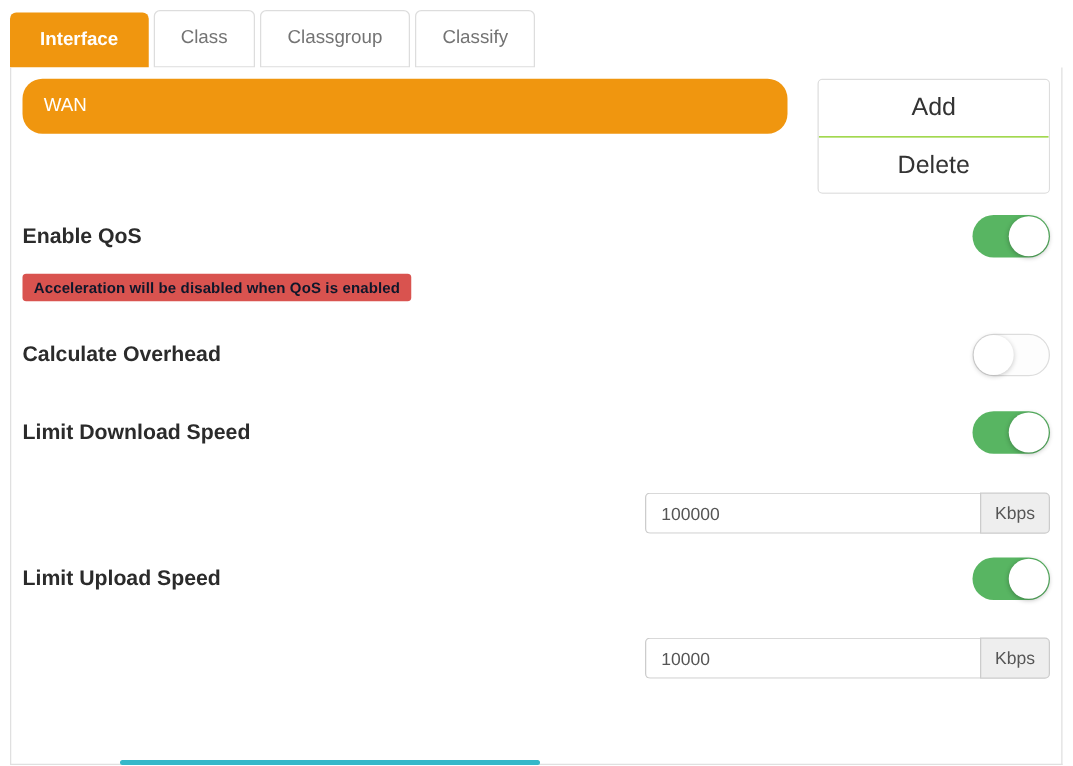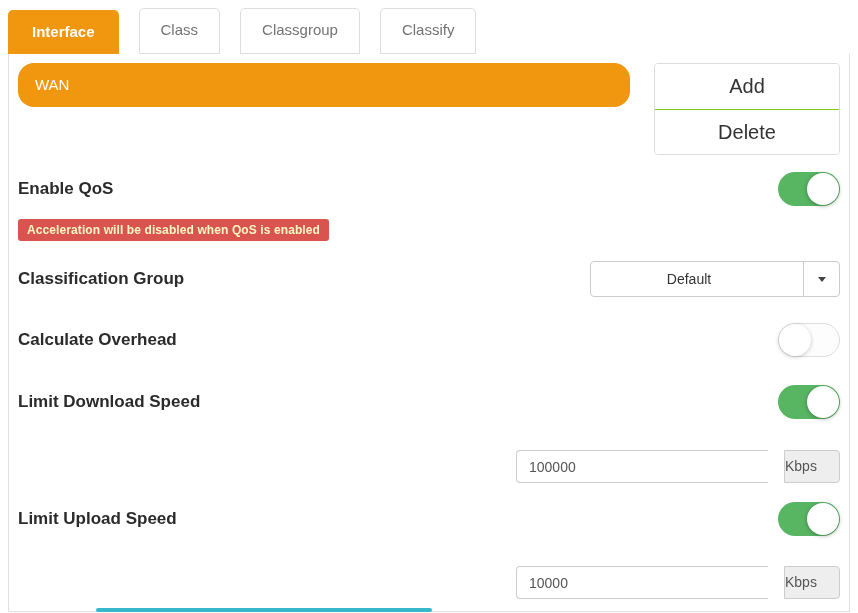--- a/index.html
+++ b/index.html
@@ -1,15 +1,15 @@
 <!DOCTYPE html>
 <html><head>
 <meta charset="utf-8">
 <style>
-  * { margin: 0; padding: 0; box-sizing: border-box; gap: 16px; }
+  * { margin: 0; padding: 0; box-sizing: border-box; }
   html, body { width: 858px; height: 613px; overflow: hidden; background: #fff;
     font-family: "Liberation Sans", sans-serif; color: #333; }
 
   
   .tabs { display: flex; align-items: flex-end; padding: 10px 0 0 8px; height: 54px; }
   .tab { padding: 0 21px; height: 46px; line-height: 41px; font-size: 15px;
     border-radius: 5px 5px 0 0; margin-right: 4px; cursor: pointer; background: #fff;
     color: #737373; border: 1px solid #ddd; }
   .tab.active { background: #f0960f; color: #fff; font-weight: bold; border: none;
     height: 44px; line-height: 44px; padding: 0 24px; }
@@ -31,21 +31,21 @@
 
   .row-enable   { margin-top: 17px; height: 34px; }
   .row-badge    { margin-top: 13px; }
   .row-class    { margin-top: 20px; height: 36px; }
   .row-overhead { margin-top: 26px; height: 34px; }
   .row-download { margin-top: 28px; height: 34px; }
   .row-input1   { margin-top: 31px; height: 33px; justify-content: flex-end; }
   .row-upload   { margin-top: 19px; height: 34px; }
   .row-input2   { margin-top: 30px; height: 33px; justify-content: flex-end; }
 
-  .badge { display: inline-block; background: #d9534f; color: #fef9c3; font-size: 12px;
+  .badge { display: inline-block; background: #d9534f; color: #0f172a; font-size: 12px;
     font-weight: bold; padding: 4px 9px; border-radius: 3px; letter-spacing: .1px; }
 
   
   .toggle { width: 62px; height: 34px; border-radius: 17px; position: relative; cursor: pointer; }
   .toggle.on { background: #58b562; }
   .toggle.off { background: #fdfdfd; border: 1px solid #ddd; }
   .knob { width: 32px; height: 32px; border-radius: 50%; background: #fff;
     position: absolute; top: 1px; box-shadow: 0 1px 4px rgba(0,0,0,.3); }
   .toggle.on .knob { right: 1px; }
   .toggle.off .knob { left: 0; top: 0; box-shadow: 0 1px 4px rgba(0,0,0,.22); }
@@ -58,21 +58,21 @@
     align-items: center; justify-content: center; }
   .caret { width: 0; height: 0; border-left: 4px solid transparent;
     border-right: 4px solid transparent; border-top: 5px solid #444; }
 
   
   .input-group { width: 324px; display: flex; height: 33px; }
   .input-group input { flex: 1; min-width: 0; border: 1px solid #ccc; border-right: none;
     border-radius: 4px 0 0 4px; padding: 0 12px; font-size: 14px; color: #555;
     outline: none; font-family: "Liberation Sans", sans-serif; }
   .addon { width: 56px; background: #eee; border: 1px solid #ccc;
-    border-radius: 0 4px 4px 0; line-height: 31px; 
+    border-radius: 0 4px 4px 0; line-height: 31px; text-align: center;
     font-size: 14px; color: #555; }
 
   
   .scroll-thumb { position: absolute; left: 87px; bottom: -1px; width: 336px; height: 4px;
     background: #35b8c9; border-radius: 2px; }
 </style>
 </head>
 <body>
 
 <div class="tabs">
@@ -96,29 +96,20 @@
     <div class="row-label">Enable QoS</div>
     <div class="toggle on">
       <div class="knob"></div>
     </div>
   </div>
 
   <div class="row-badge">
     <span class="badge">Acceleration will be disabled when QoS is enabled</span>
   </div>
 
-  <div class="row row-class">
-    <div class="row-label">Classification Group</div>
-    <div class="select">
-      <div class="select-value">Default</div>
-      <div class="select-caret">
-        <span class="caret"></span>
-      </div>
-    </div>
-  </div>
 
   <div class="row row-overhead">
     <div class="row-label">Calculate Overhead</div>
     <div class="toggle off">
       <div class="knob"></div>
     </div>
   </div>
 
   <div class="row row-download">
     <div class="row-label">Limit Download Speed</div>

